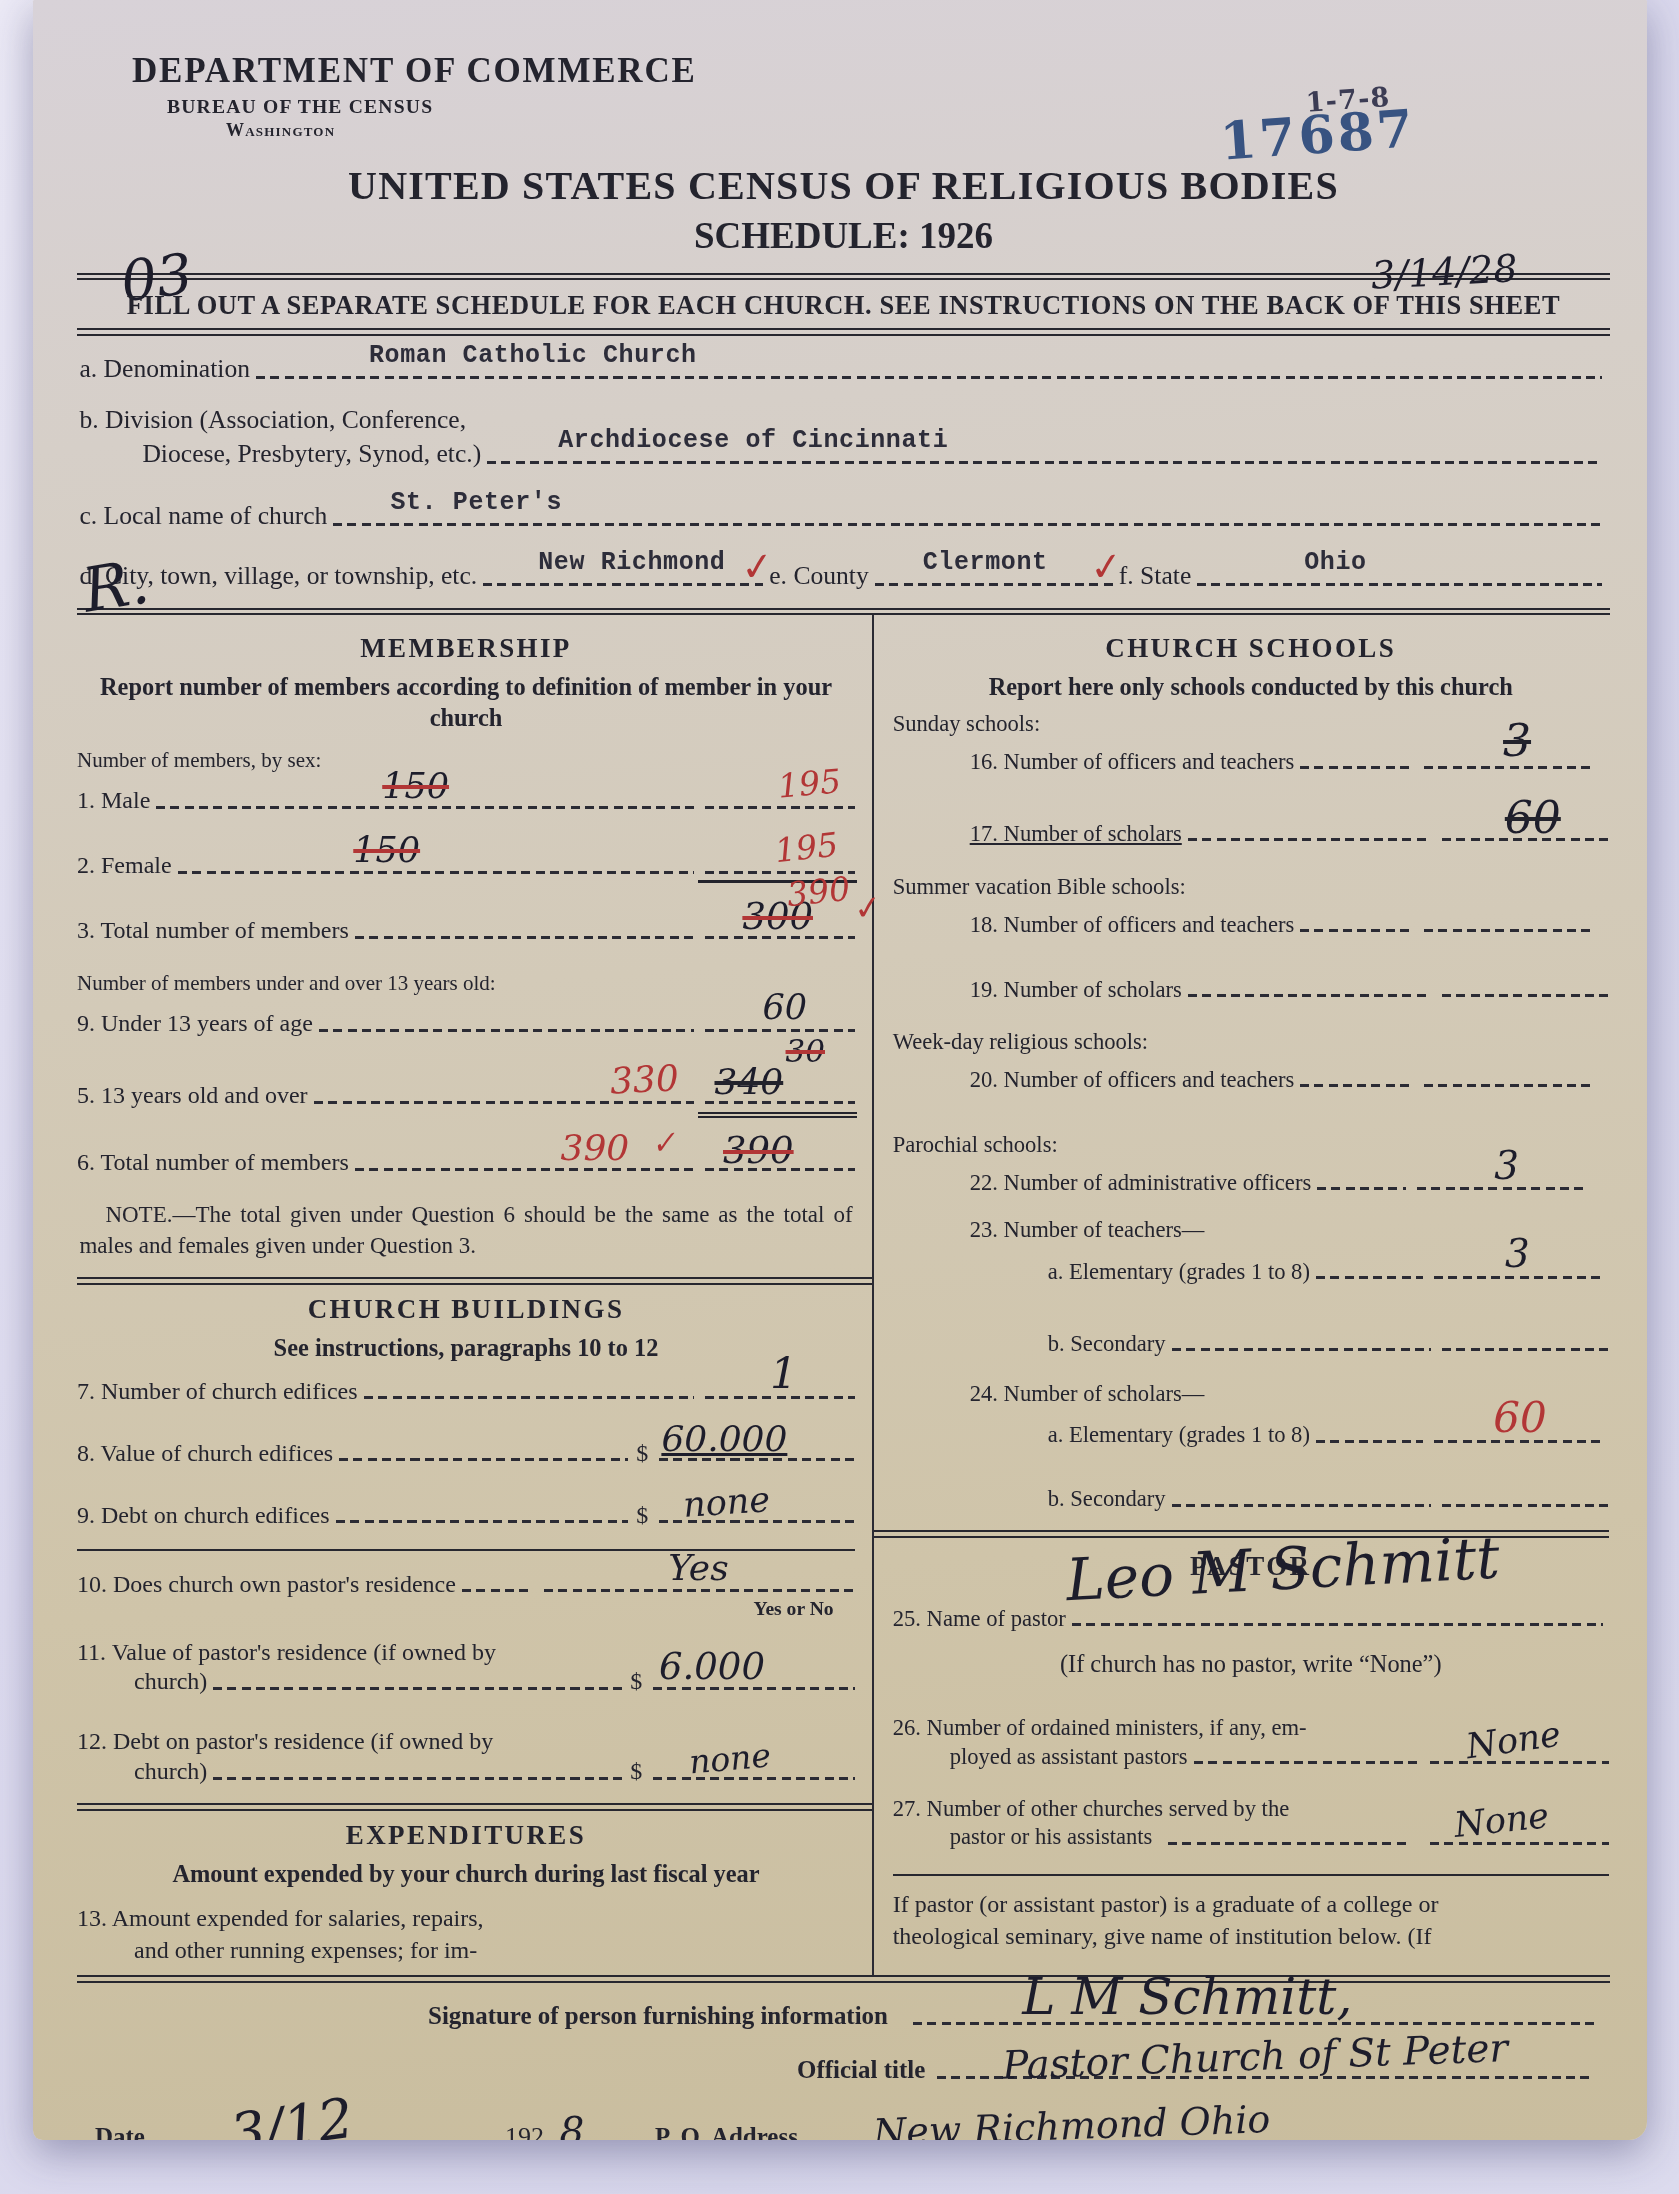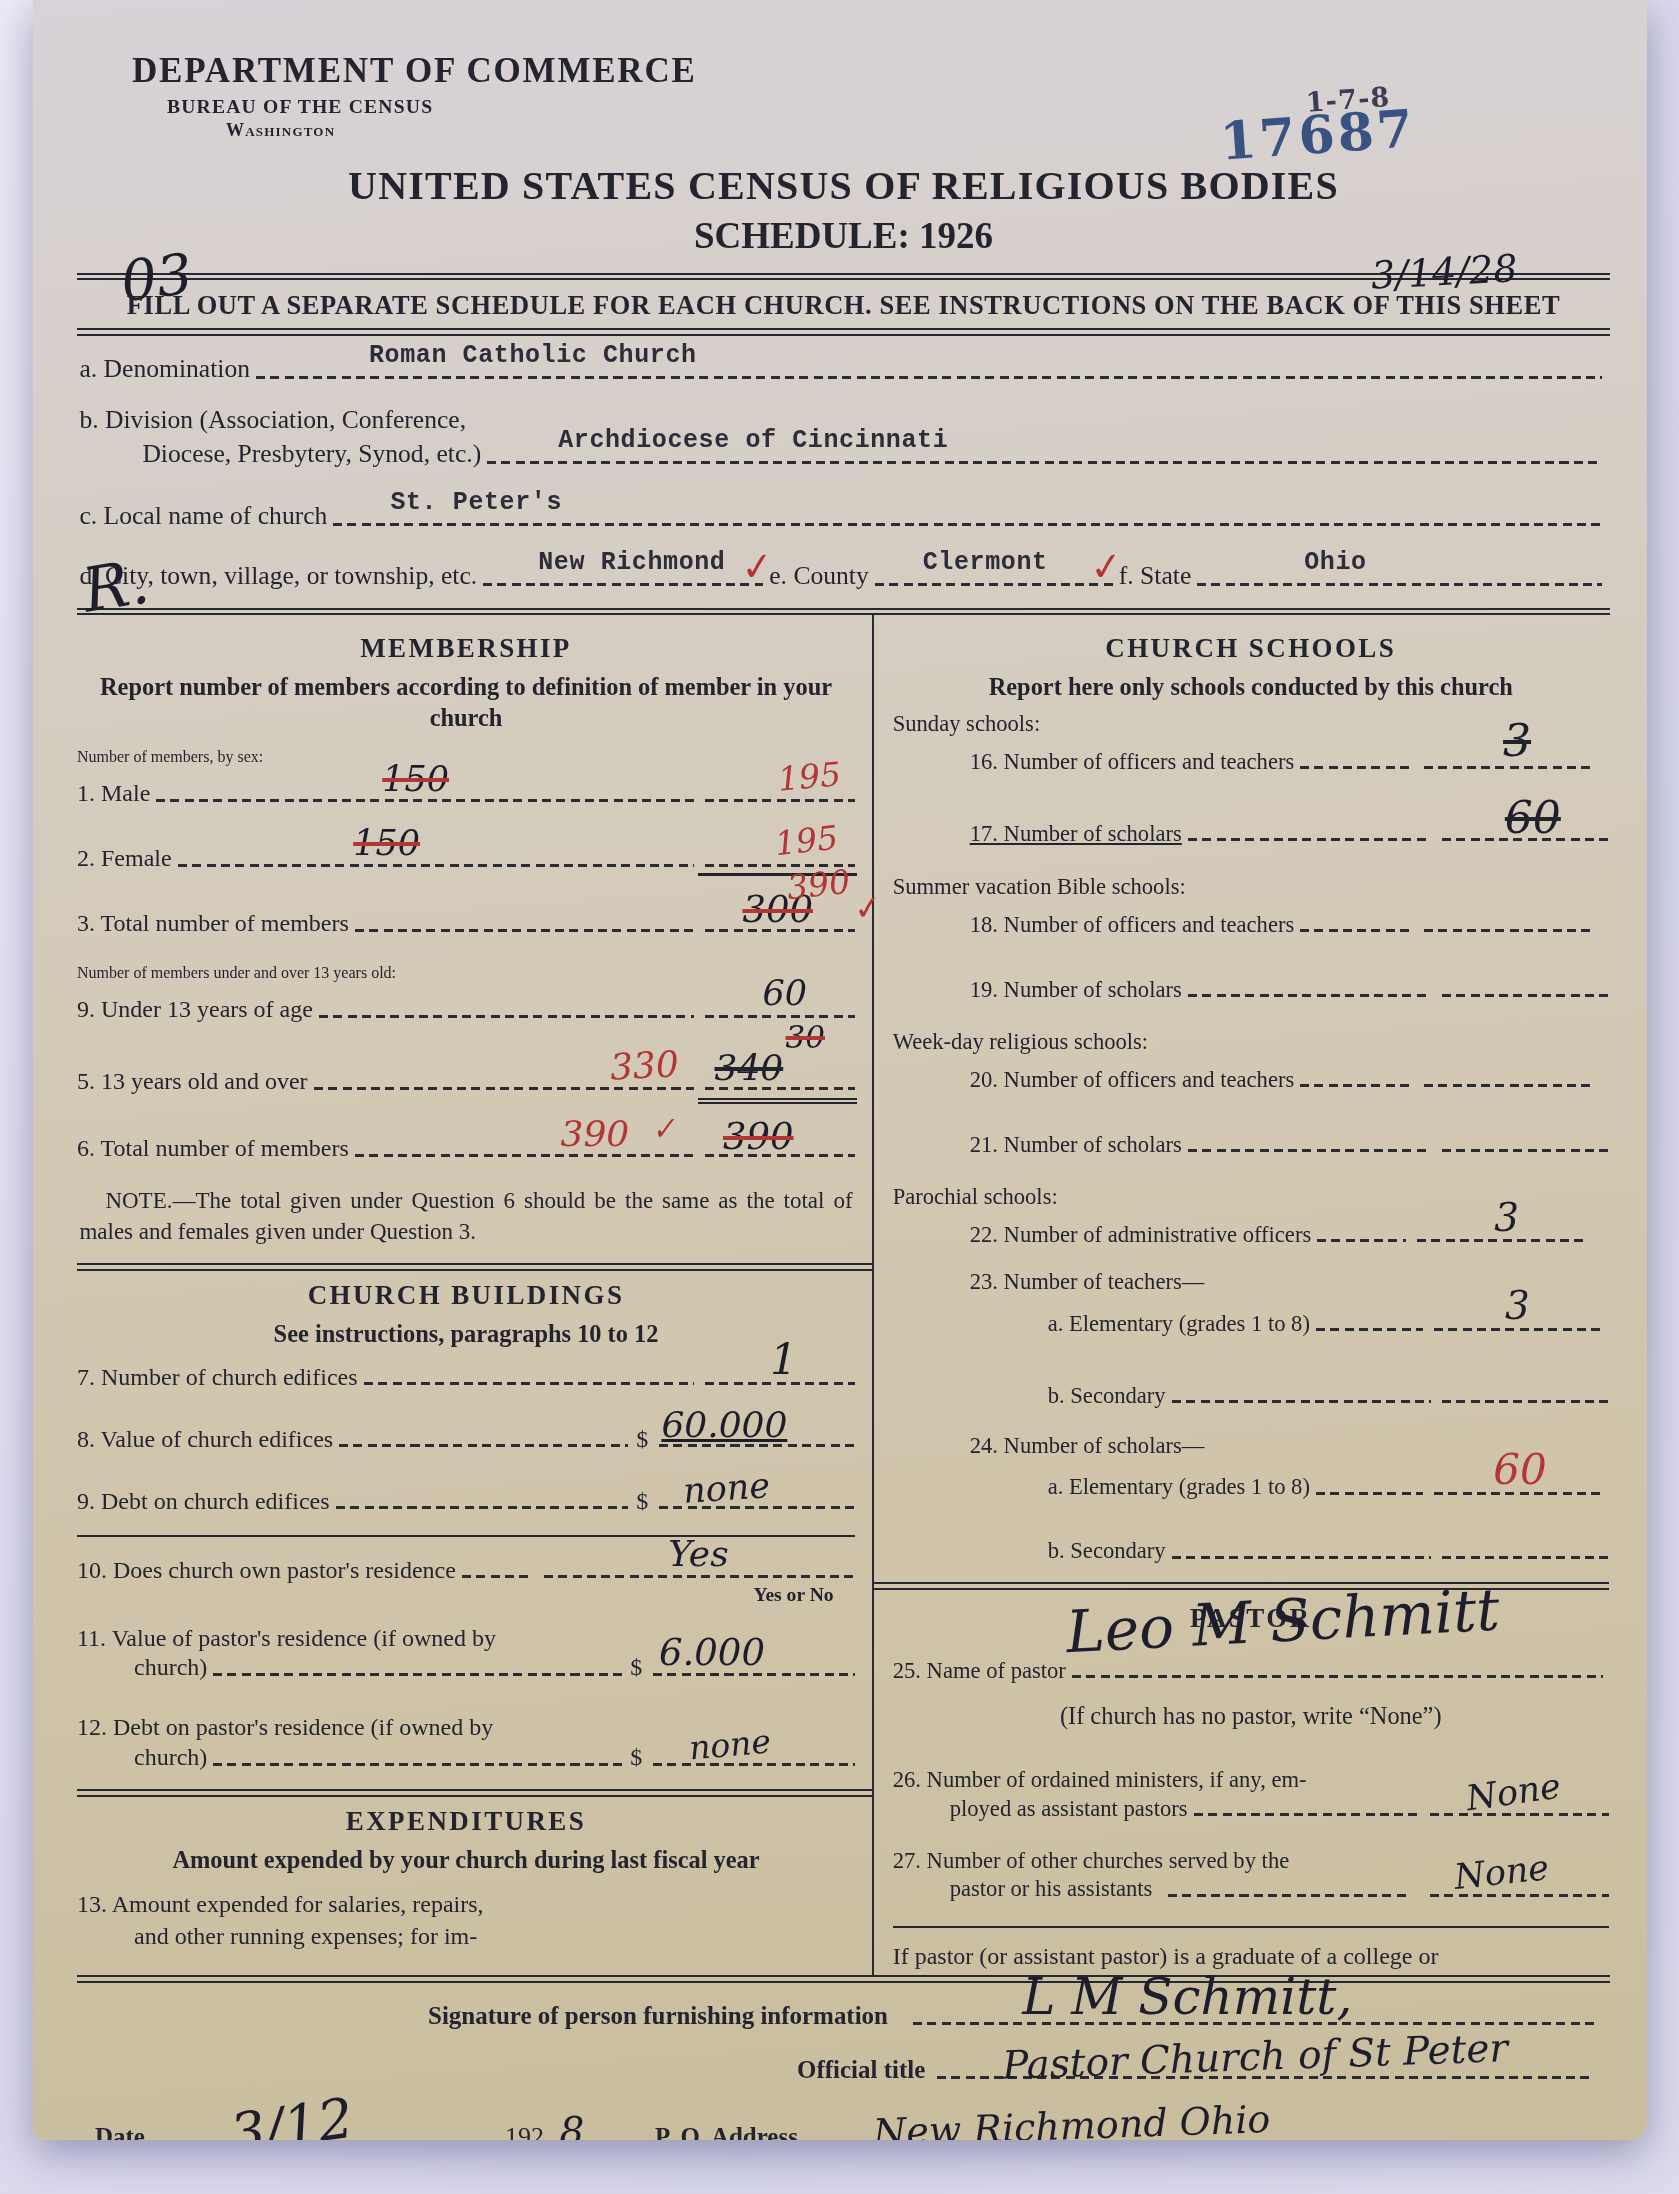--- a/index.html
+++ b/index.html
@@ -57,21 +57,21 @@
   .tyv{position:absolute;bottom:9px;font-size:25px;white-space:nowrap;text-align:right;}
   .chk{position:absolute;font-size:39px;color:#b23636;bottom:-3.6px;transform:rotate(-6deg);font-style:normal;}
 
   
   .cols{display:flex;height:1360px;overflow:hidden;}
   .colL{flex:0 0 778px;padding:8.3px 16.7px 0 0;border-right:2.4px solid #2a2a33;}
   .colR{flex:1 1 auto;padding:8.3px 1.2px 0 19px;}
 
   .sh{text-align:center;font-size:27px;font-weight:bold;letter-spacing:2.4px;margin:9.5px 0 7.1px;}
   .ssub{text-align:center;font-size:24.4px;font-weight:bold;line-height:1.28;margin:0 18px 14.3px;}
-  .ph{font-size:16px;margin:1.2px 0 14.3px;position:relative;}
+  .ph{font-size:21px;margin:1.2px 0 14.3px;position:relative;}
 
   .q{display:flex;align-items:baseline;position:relative;margin-bottom:32px;}
   .colL .q{font-size:24px;}
   .colR .q{font-size:22.6px;margin-bottom:20px;}
   .colR .ph{font-size:22.6px;margin-bottom:12px;}
   .colR .ansl{flex-basis:167px;}
   .q .lbl{white-space:nowrap;}
   .suba{margin-left:77px;}
   .dol{margin:0 6px 0 2.4px;}
 
@@ -345,25 +345,20 @@
           <span class="lead"></span>
           <span class="ansl"></span>
         </div>
 
         <div class="ph">Week-day religious schools:</div>
         <div class="q suba" style="margin-bottom:39px;">
           <span class="lbl">20. Number of officers and teachers</span>
           <span class="lead" style="flex:0 0 113px;"></span>
           <span class="ansl"></span>
         </div>
-        <div class="q suba" style="margin-bottom:26px;">
-          <span class="lbl">21. Number of scholars</span>
-          <span class="lead"></span>
-          <span class="ansl"></span>
-        </div>
 
         <div class="ph">Parochial schools:</div>
         <div class="q suba" style="margin-bottom:21.4px;">
           <span class="lbl">22. Number of administrative officers</span>
           <span class="lead" style="flex:0 0 89px;"></span>
           <span class="ansl">
             <span class="v hw" style="right:65px;bottom:4.8px;font-size:39px;">3</span>
           </span>
         </div>
         <div class="ph suba" style="margin-bottom:15.5px;">23. Number of teachers—</div>

